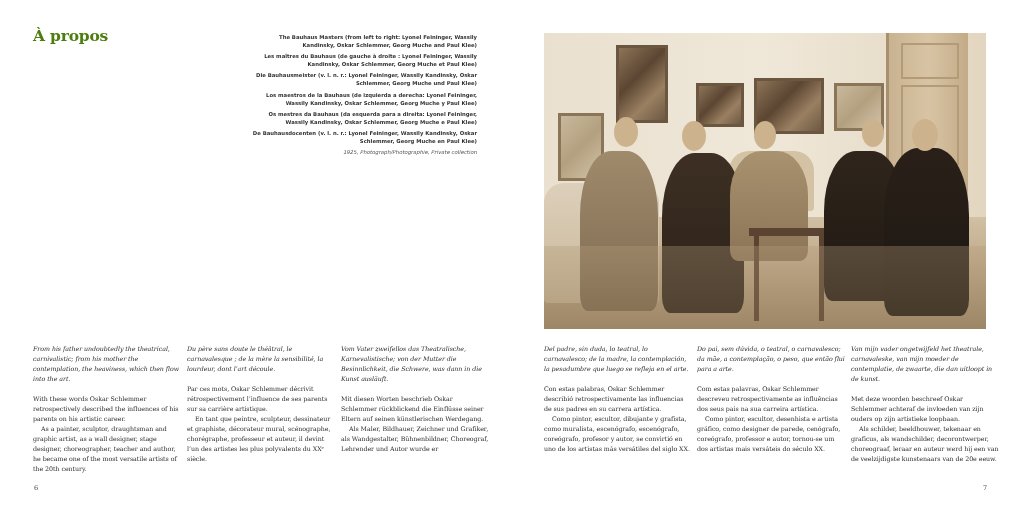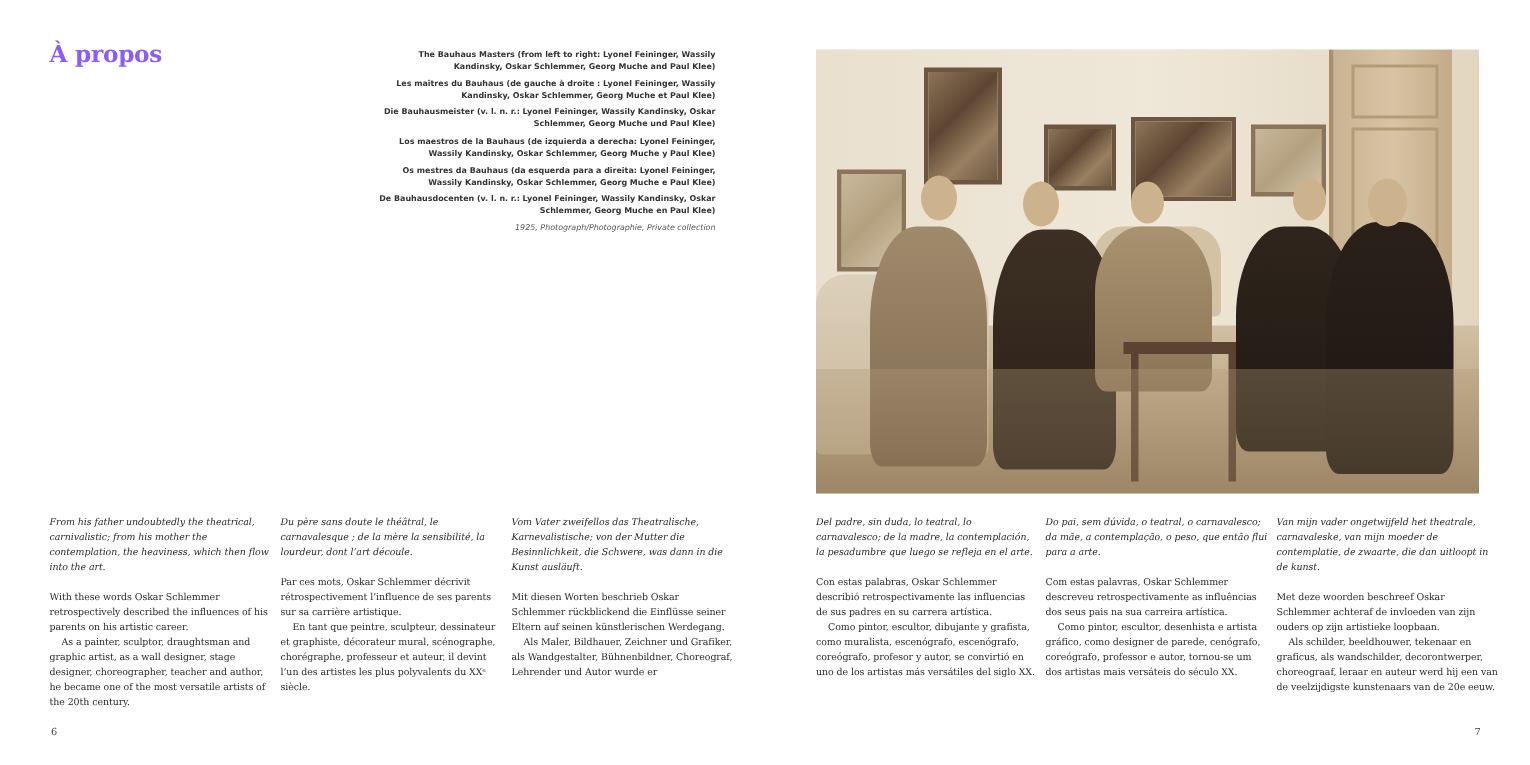--- a/index.html
+++ b/index.html
@@ -3,21 +3,21 @@
 <meta charset="utf-8">
 <style>
   * { margin: 0; padding: 0; box-sizing: border-box; }
   html, body { width: 1020px; height: 510px; background: #ffffff; overflow: hidden; }
   body { position: relative; font-family: "DejaVu Serif", serif; color: #2a2a2a; }
 
   .spread { position: absolute; left: 0; top: 0; width: 1020px; height: 510px; background: #fff; }
 
   .page-title {
     position: absolute; left: 33px; top: 26px;
-    font-family: "DejaVu Serif", serif; font-size: 15.5px; color: #8b5cf6;
+    font-family: "DejaVu Serif", serif; font-size: 15.5px; color: #4d7c0f;
     letter-spacing: -0.2px;
   }
 
   .captions {
     position: absolute; left: 250px; top: 33px; width: 227px;
     text-align: right; font-family: "DejaVu Sans", sans-serif;
     font-size: 5.3px; line-height: 8.1px; font-weight: bold; color: #333;
   }
   .captions .cap { margin-bottom: 3px; }
   .captions .credit { font-weight: normal; font-style: italic; color: #555; margin-top: 3px; }

